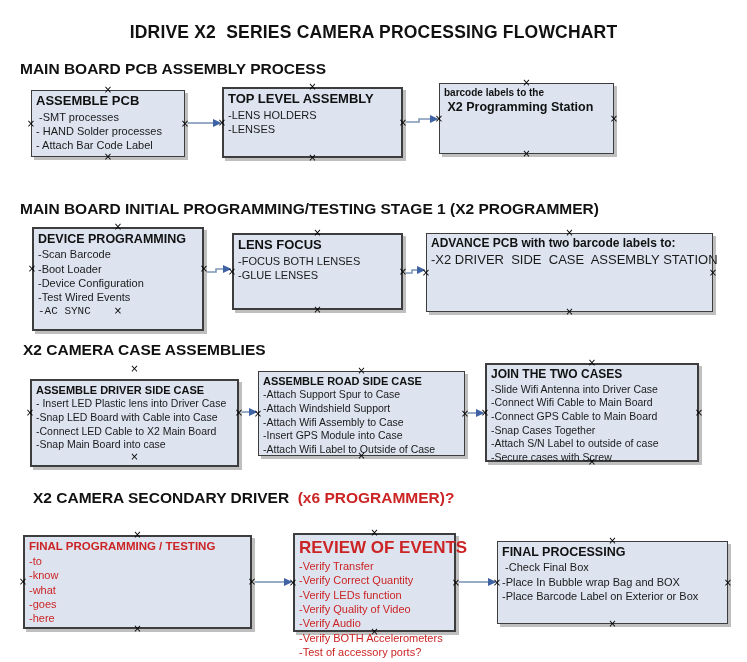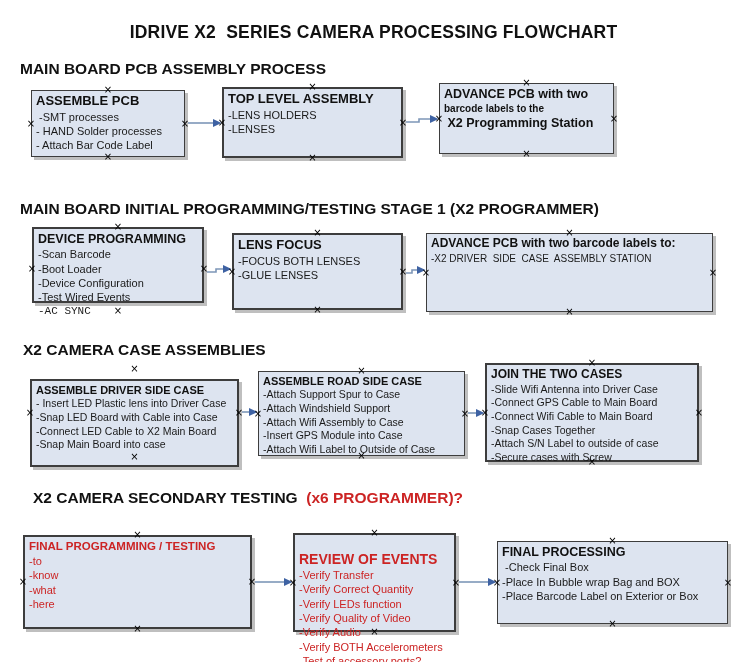--- a/index.html
+++ b/index.html
@@ -32,21 +32,21 @@
 </style>
 </head>
 <body>
 
 <div class="stage">
   <div class="page-title">IDRIVE X2  SERIES CAMERA PROCESSING FLOWCHART</div>
 
   <div class="section-heading" style="left:20px;top:60px"><span>MAIN BOARD PCB ASSEMBLY PROCESS</span></div>
   <div class="section-heading" style="left:20px;top:200px"><span>MAIN BOARD INITIAL PROGRAMMING/TESTING STAGE 1 (X2 PROGRAMMER)</span></div>
   <div class="section-heading" style="left:23px;top:341px"><span>X2 CAMERA CASE ASSEMBLIES</span></div>
-  <div class="section-heading" style="left:33px;top:489px"><span>X2 CAMERA SECONDARY TESTING </span><span class="red-part"> (x6 PROGRAMMER)?</span></div>
+  <div class="section-heading" style="left:33px;top:489px"><span>X2 CAMERA SECONDARY DRIVER </span><span class="red-part"> (x6 PROGRAMMER)?</span></div>
 
   <svg id="arrows" width="747" height="662">
       <polyline points="186,123 213,123" fill="none" stroke="#7d97b8" stroke-width="1.6"></polyline>
       <path d="M213,119 L221.5,123 L213,127 Z" fill="#3e62a3"></path>
       <polyline points="403,122 419,122 419,119 430,119" fill="none" stroke="#7d97b8" stroke-width="1.6"></polyline>
       <path d="M430,115 L438.5,119 L430,123 Z" fill="#3e62a3"></path>
       <polyline points="204,272 216,272 216,269 223,269" fill="none" stroke="#7d97b8" stroke-width="1.6"></polyline>
       <path d="M223,265 L231.5,269 L223,273 Z" fill="#3e62a3"></path>
       <polyline points="403,273 412,273 412,270 417,270" fill="none" stroke="#7d97b8" stroke-width="1.6"></polyline>
       <path d="M417,266 L425.5,270 L417,274 Z" fill="#3e62a3"></path>
@@ -65,74 +65,74 @@
         <div class="box-item" style="font-size: 11px;"> -SMT processes</div>
         <div class="box-item" style="font-size: 11px;">- HAND Solder processes</div>
         <div class="box-item" style="font-size: 11px;">- Attach Bar Code Label</div>
       </div>
       <div class="flow-box" style="left: 222px; top: 87px; width: 181px; height: 71px; border-width: 2px;">
         <div class="box-title" style="font-size: 13px;">TOP LEVEL ASSEMBLY</div>
         <div class="box-item" style="font-size: 11px;">-LENS HOLDERS</div>
         <div class="box-item" style="font-size: 11px;">-LENSES</div>
       </div>
       <div class="flow-box" style="left: 439px; top: 83px; width: 175px; height: 71px; border-width: 1.5px;">
-        <div class="box-title" style="font-size: 12.5px;">ADVANCE PCB with two</div>
         <div class="box-title" style="font-size: 10px;">barcode labels to the</div>
         <div class="box-title" style="font-size: 12.5px;"> X2 Programming Station</div>
       </div>
-      <div class="flow-box" style="left: 32px; top: 227px; width: 172px; height: 76px; border-width: 2px;">
+      <div class="flow-box" style="left: 32px; top: 227px; width: 172px; height: 104px; border-width: 2px;">
         <div class="box-title" style="font-size: 12.5px;">DEVICE PROGRAMMING</div>
         <div class="box-item" style="font-size: 11px;">-Scan Barcode</div>
         <div class="box-item" style="font-size: 11px;">-Boot Loader</div>
         <div class="box-item" style="font-size: 11px;">-Device Configuration</div>
         <div class="box-item" style="font-size: 11px;">-Test Wired Events</div>
         <div class="box-item" style="font-size: 11px; font-family: Liberation Mono, monospace;">-AC SYNC</div>
       </div>
       <div class="flow-box" style="left: 232px; top: 233px; width: 171px; height: 77px; border-width: 2.5px;">
         <div class="box-title" style="font-size: 13px;">LENS FOCUS</div>
         <div class="box-item" style="font-size: 11px;">-FOCUS BOTH LENSES</div>
         <div class="box-item" style="font-size: 11px;">-GLUE LENSES</div>
       </div>
       <div class="flow-box" style="left: 426px; top: 233px; width: 287px; height: 79px; border-width: 1.5px;">
         <div class="box-title" style="font-size: 12px;">ADVANCE PCB with two barcode labels to:</div>
-        <div class="box-item" style="font-size: 10px;">-X2 DRIVER  SIDE  CASE  ASSEMBLY STATION</div>
+        <div class="box-item" style="font-size: 13px;">-X2 DRIVER  SIDE  CASE  ASSEMBLY STATION</div>
       </div>
       <div class="flow-box" style="left: 30px; top: 369px; width: 209px; height: 88px; border-width: 2px; margin-top: 10px;">
         <div class="box-title" style="font-size: 11px;">ASSEMBLE DRIVER SIDE CASE</div>
         <div class="box-item" style="font-size: 10.5px;">- Insert LED Plastic lens into Driver Case</div>
         <div class="box-item" style="font-size: 10.5px;">-Snap LED Board with Cable into Case</div>
         <div class="box-item" style="font-size: 10.5px;">-Connect LED Cable to X2 Main Board</div>
         <div class="box-item" style="font-size: 10.5px;">-Snap Main Board into case</div>
       </div>
       <div class="flow-box" style="left: 258px; top: 371px; width: 207px; height: 85px; border-width: 1.5px;">
         <div class="box-title" style="font-size: 11px;">ASSEMBLE ROAD SIDE CASE</div>
         <div class="box-item" style="font-size: 10.5px;">-Attach Support Spur to Case</div>
         <div class="box-item" style="font-size: 10.5px;">-Attach Windshield Support</div>
         <div class="box-item" style="font-size: 10.5px;">-Attach Wifi Assembly to Case</div>
         <div class="box-item" style="font-size: 10.5px;">-Insert GPS Module into Case</div>
         <div class="box-item" style="font-size: 10.5px;">-Attach Wifi Label to Outside of Case</div>
       </div>
       <div class="flow-box" style="left: 485px; top: 363px; width: 214px; height: 99px; border-width: 2px;">
         <div class="box-title" style="font-size: 12px;">JOIN THE TWO CASES</div>
         <div class="box-item" style="font-size: 10.5px;">-Slide Wifi Antenna into Driver Case</div>
+        <div class="box-item" style="font-size: 10.5px;">-Connect Wifi Cable to Main Board</div>
         <div class="box-item" style="font-size: 10.5px;">-Connect GPS Cable to Main Board</div>
-        <div class="box-item" style="font-size: 10.5px;">-Connect Wifi Cable to Main Board</div>
         <div class="box-item" style="font-size: 10.5px;">-Snap Cases Together</div>
         <div class="box-item" style="font-size: 10.5px;">-Attach S/N Label to outside of case</div>
         <div class="box-item" style="font-size: 10.5px;">-Secure cases with Screw</div>
       </div>
       <div class="flow-box" style="left: 23px; top: 535px; width: 229px; height: 94px; border-width: 2px;">
         <div class="box-title red" style="font-size: 11.5px;">FINAL PROGRAMMING / TESTING</div>
         <div class="box-item red" style="font-size: 11px;">-to</div>
         <div class="box-item red" style="font-size: 11px;">-know</div>
         <div class="box-item red" style="font-size: 11px;">-what</div>
+        <div class="box-item red" style="font-size: 11px;">-goes</div>
         <div class="box-item red" style="font-size: 11px;">-here</div>
       </div>
       <div class="flow-box" style="left: 293px; top: 533px; width: 163px; height: 99px; border-width: 2.5px;">
-        <div class="box-title red" style="font-size: 14px; margin-top: 13px;">REVIEW OF EVENTS</div>
+        <div class="box-title red" style="font-size: 17px;">REVIEW OF EVENTS</div>
         <div class="box-item red" style="font-size: 11px;">-Verify Transfer</div>
         <div class="box-item red" style="font-size: 11px;">-Verify Correct Quantity</div>
         <div class="box-item red" style="font-size: 11px;">-Verify LEDs function</div>
         <div class="box-item red" style="font-size: 11px;">-Verify Quality of Video</div>
         <div class="box-item red" style="font-size: 11px;">-Verify Audio</div>
         <div class="box-item red" style="font-size: 11px;">-Verify BOTH Accelerometers</div>
         <div class="box-item red" style="font-size: 11px;">-Test of accessory ports?</div>
       </div>
       <div class="flow-box" style="left: 497px; top: 541px; width: 231px; height: 83px; border-width: 1.5px;">
         <div class="box-title" style="font-size: 12.5px;">FINAL PROCESSING</div>

